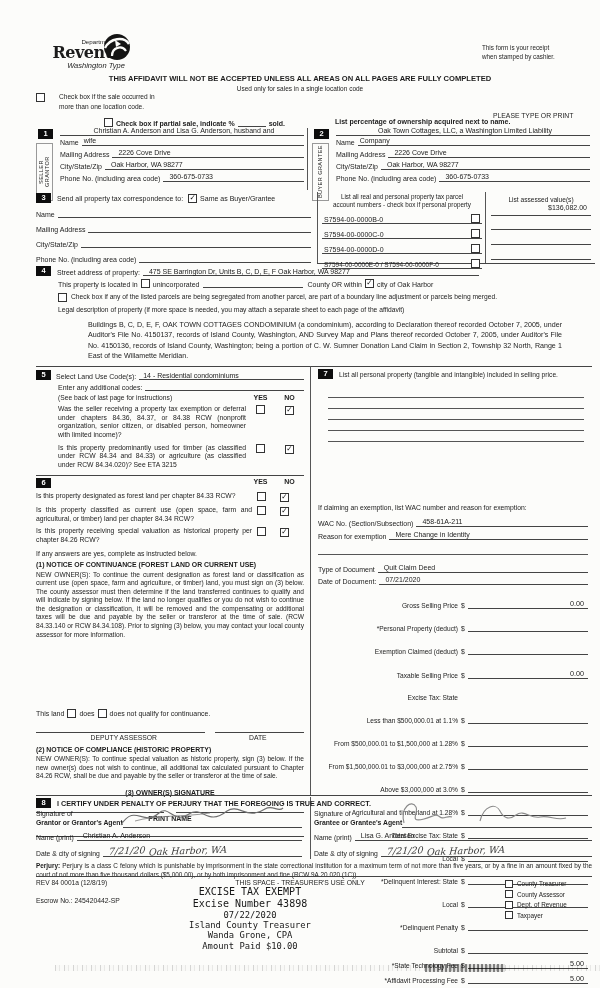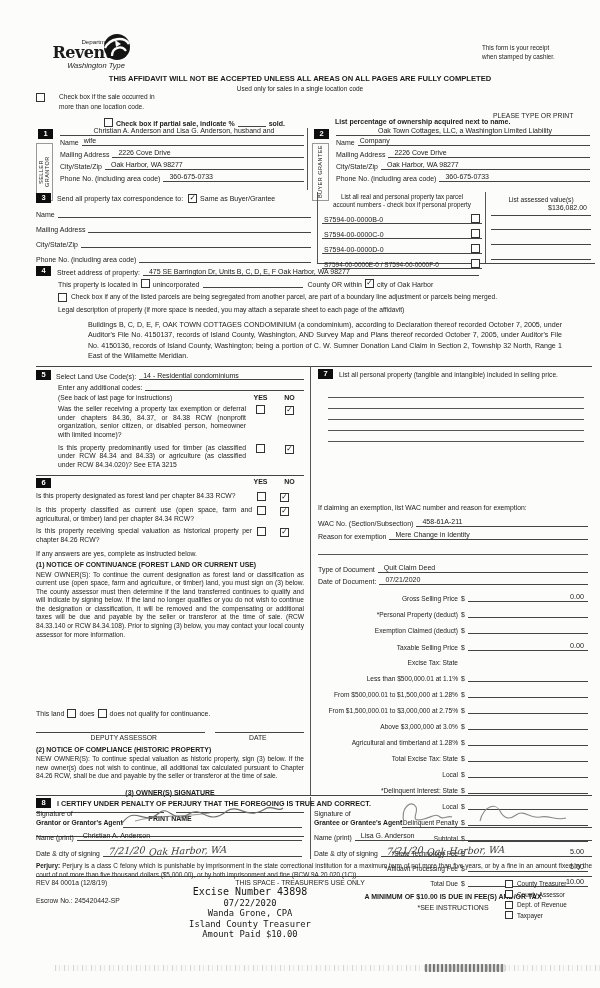--- a/index.html
+++ b/index.html
@@ -17,21 +17,21 @@
   .flabel{white-space:nowrap;padding-right:3px;flex:none;}
   .fval{flex:1;border-bottom:1px solid #444;padding:0 2px 0 6px;white-space:nowrap;min-height:8px;}
   .fval.c{text-align:center;}
   .vlabelbox{position:absolute;left:0;top:16px;width:15px;height:56px;border:1px solid #999;display:flex;justify-content:center;align-items:center;}
   .vlabel{writing-mode:vertical-rl;transform:rotate(180deg);font-size:5.6px;letter-spacing:.4px;line-height:1.1;text-align:center;}
   .qrow{display:flex;margin-top:4px;align-items:flex-start;}
   .qtext{width:216px;text-align:justify;line-height:1.28;}
   .qcb{width:29px;text-align:center;flex:none;}
   .qhead{display:flex;justify-content:flex-end;font-weight:bold;}
   .qhead span{width:29px;text-align:center;}
-  .taxrow{display:flex;align-items:flex-end;margin-top:7px;}
+  .taxrow{display:flex;align-items:flex-end;margin-top:14px;}
   .taxlabel{width:140px;text-align:right;white-space:nowrap;flex:none;padding-right:3px;font-size:6.6px;}
   .taxd{flex:none;width:7px;font-size:6.8px;}
   .taxline{flex:1;border-bottom:1px solid #444;text-align:right;padding-right:4px;min-height:8px;font-size:7.2px;}
   .taxline.noline{border-bottom:none;}
   .uline{display:inline-block;border-bottom:1px solid #444;}
   .blankline{border-bottom:1px solid #555;height:10px;}
   .hand{font-family:"DejaVu Serif",serif;font-style:italic;font-size:9.5px;color:#3c3c3c;display:inline-block;transform:rotate(-2deg) skewX(-6deg);}
   .smallp{font-size:6.6px;line-height:1.3;}
   .stamp{font-family:"DejaVu Sans Mono",monospace;color:#161616;text-align:center;line-height:1.18;}
   .copyrow{display:flex;align-items:center;margin-top:2.5px;font-size:6.4px;}
@@ -539,23 +539,24 @@
         <span>Taxpayer</span>
       </div>
   </div>
 
   <div class="abs" style="left:36px;top:897px;font-size:6.8px;">
     <span>Escrow No.:</span>
     <span>245420442-SP</span>
   </div>
 
   <div class="abs stamp" style="left:135px;top:886px;width:230px;">
+    <div style="font-size:10px;">EXCISE TAX EXEMPT</div>
     <div style="font-size:10px;">Excise Number 43898</div>
     <div style="font-size:8.8px;">07/22/2020</div>
+    <div style="font-size:8.8px;">Island County Treasurer</div>
     <div style="font-size:8.8px;">Wanda Grone, CPA</div>
-    <div style="font-size:8.8px;">Island County Treasurer</div>
     <div style="font-size:8.8px;">Amount Paid $10.00</div>
   </div>
 
   <div class="abs" style="left:55px;top:965px;width:545px;height:6px;opacity:.45;background:repeating-linear-gradient(90deg, rgba(0,0,0,.35) 0 1px, rgba(0,0,0,.03) 1px 4px, rgba(0,0,0,.18) 4px 5px, rgba(0,0,0,.02) 5px 9px);"></div>
   <div class="abs" style="left:425px;top:964px;width:80px;height:8px;opacity:.7;background:repeating-linear-gradient(90deg, rgba(0,0,0,.7) 0 2px, rgba(0,0,0,.15) 2px 4px);"></div>
 
 </div>
 
 </body></html>

